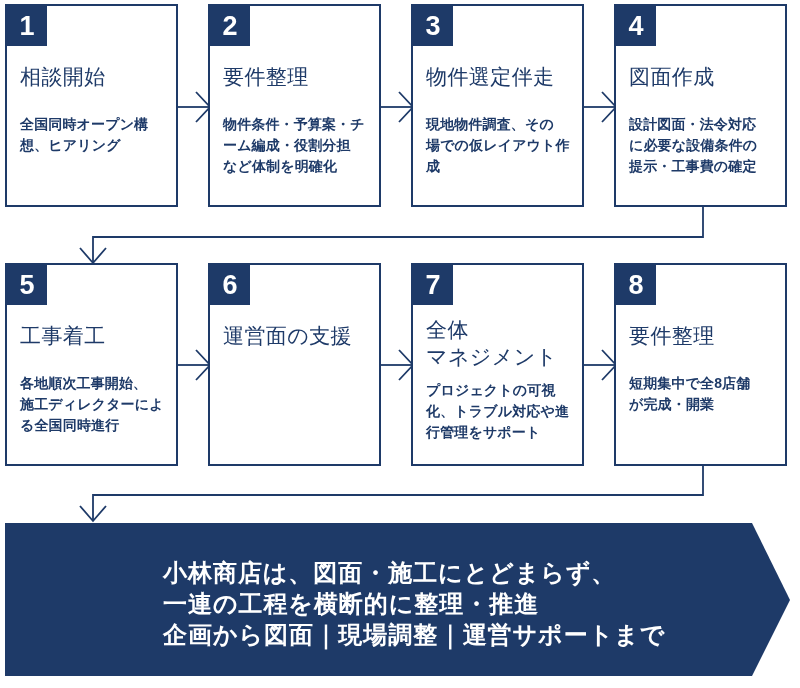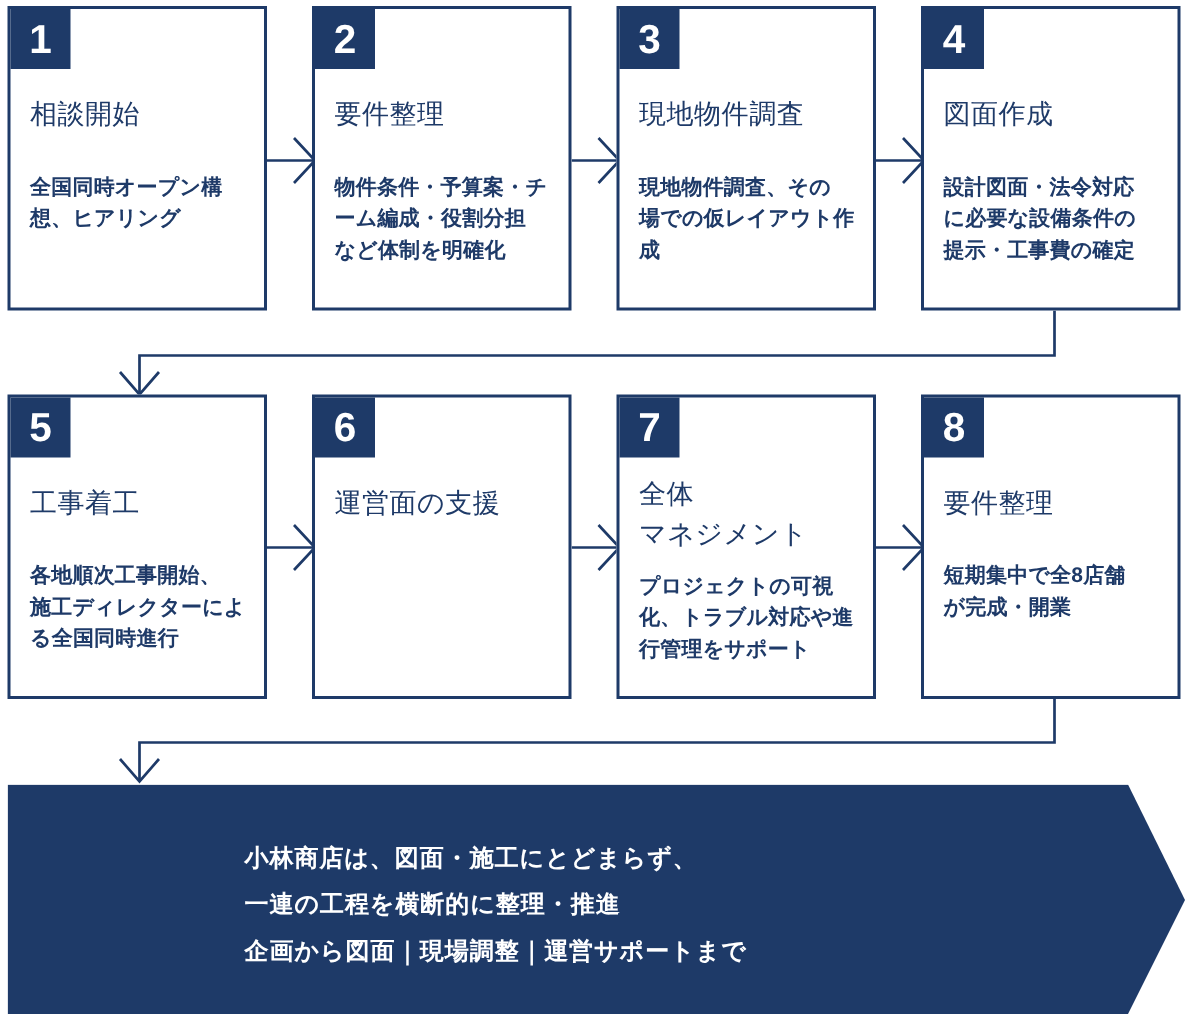--- a/index.html
+++ b/index.html
@@ -23,21 +23,21 @@
   .badge{
     position:absolute;left:0;top:0;
     width:40px;height:40px;
     background:#1e3a68;
     color:#ffffff;
     display:flex;align-items:center;justify-content:center;
     font-size:27px;font-weight:bold;
   }
   .step-title{
     color:#1e3a68;
-    font-size:18px;
+    font-size:21px;
     line-height:27px;
     font-weight:400;
     white-space:pre-line;
     letter-spacing:0.02em;
   }
   .step-desc{
     margin-top:24px;
     color:#1e3a68;
     font-size:14px;
     line-height:21px;
@@ -50,21 +50,21 @@
     position:absolute;
     left:5px;top:523px;
     width:785px;height:153px;
     background:#1e3a68;
     clip-path:polygon(0 0,747px 0,785px 77px,747px 153px,0 153px);
   }
   .banner-text{
     position:absolute;
     left:158px;top:34px;
     color:#ffffff;
-    font-size:16px;
+    font-size:24px;
     line-height:31px;
     font-weight:bold;
     letter-spacing:0.04em;
   }
 </style>
 </head>
 <body>
 
 <div class="canvas">
 
@@ -121,21 +121,21 @@
       </div>
     <div class="step-title">要件整理</div>
     <div class="step-desc">物件条件・予算案・チ
 ーム編成・役割分担
 など体制を明確化</div>
   </div>
   <div class="step-box" style="left:411px;top:4px">
     <div class="badge">
         <span>3</span>
       </div>
-    <div class="step-title">現地物件調査</div>
+    <div class="step-title">物件選定伴走</div>
     <div class="step-desc">現地物件調査、その
 場での仮レイアウト作
 成</div>
   </div>
   <div class="step-box" style="left:614px;top:4px">
     <div class="badge">
         <span>4</span>
       </div>
     <div class="step-title">図面作成</div>
     <div class="step-desc">設計図面・法令対応

